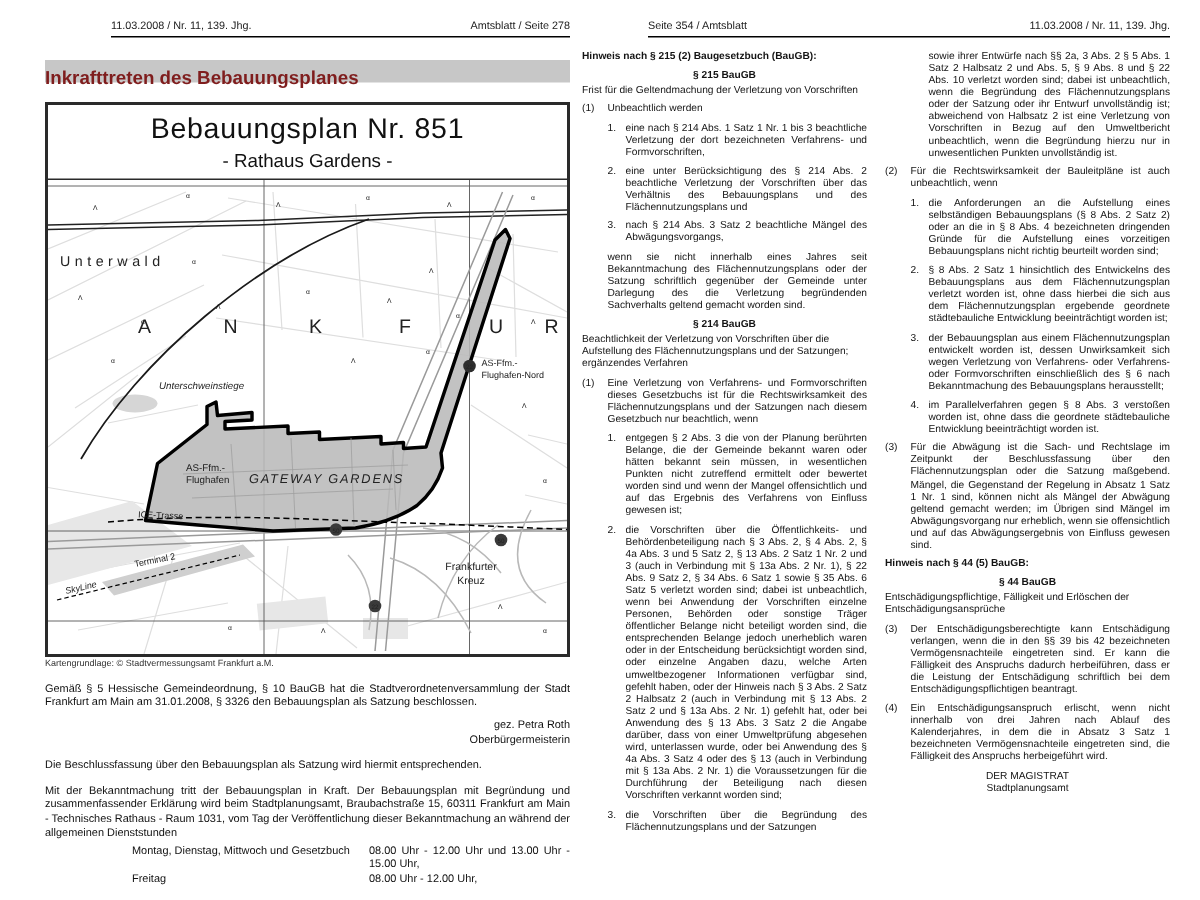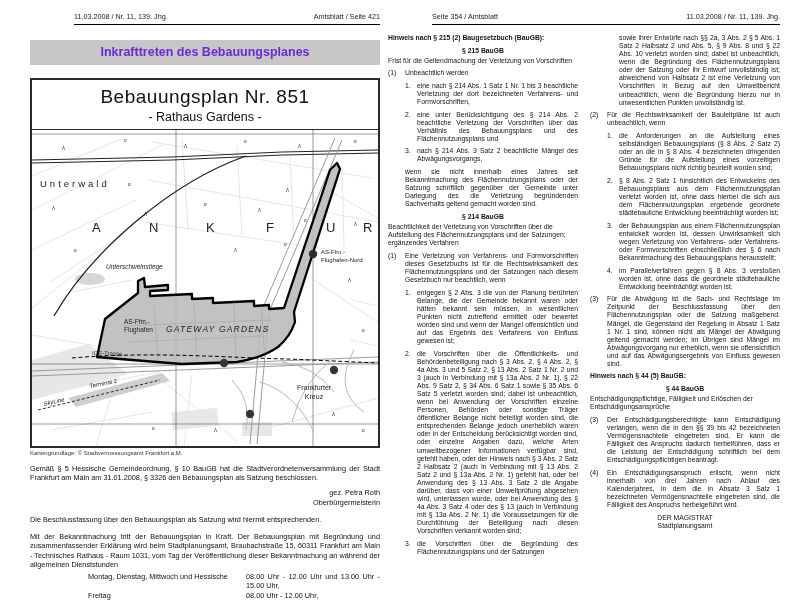--- a/index.html
+++ b/index.html
@@ -7,22 +7,22 @@
          font-family:"Liberation Sans","DejaVu Sans",sans-serif; color:#111; }
 
   
   .page-left  { position:absolute; left:30px;  top:12px; width:350px; }
   .page-right { position:absolute; left:388px; top:12px; width:392px; }
 
   .pg-header { display:flex; justify-content:space-between; font-size:7.2px;
                border-bottom:1px solid #000; padding-bottom:3px; color:#222;margin-left:44px; }
 
   
-  .banner { margin-top:15px; background:#c7c7c7; height:25px; line-height:25px;
-            text-align:center; font-weight:700; font-size:12.5px; color:#6d28d9; }
+  .banner { margin-top:15px; background:#c7c7c7; height:15px; line-height:25px;
+            text-align:left; font-weight:700; font-size:12.5px; color:#7f1d1d; }
   .plan-box { margin-top:13px; border:2px solid #2a2a2a; }
   .plan-box-head { text-align:center; padding:6px 0 5px 0; border-bottom:1.5px solid #2a2a2a; }
   .plan-title { font-size:19px; letter-spacing:.5px; }
   .plan-subtitle { font-size:12.5px; margin-top:2px; }
   .map-wrap { display:block; }
   .map-wrap svg { display:block; }
   .map-caption { font-size:6px; color:#333; margin-top:2px; }
 
   .lp-body { font-size:7.3px; line-height:1.25; text-align:justify; }
   .lp-para { margin-top:8px; }
@@ -50,21 +50,21 @@
 
   
   svg text { font-family:"Liberation Sans","DejaVu Sans",sans-serif; fill:#222; }
 </style>
 </head>
 <body>
 
 <div class="page-left">
   <div class="pg-header">
     <span>11.03.2008 / Nr. 11, 139. Jhg.</span>
-    <span>Amtsblatt / Seite 421</span>
+    <span>Amtsblatt / Seite 278</span>
   </div>
 
   <div class="banner">Inkrafttreten des Bebauungsplanes</div>
 
   <div class="plan-box">
     <div class="plan-box-head">
       <div class="plan-title">Bebauungsplan Nr. 851</div>
       <div class="plan-subtitle">- Rathaus Gardens -</div>
     </div>
     <div class="map-wrap">
@@ -196,21 +196,21 @@
   <div class="lp-body">
     <div class="lp-para">Gemäß § 5 Hessische Gemeindeordnung, § 10 BauGB hat die Stadtverordnetenversammlung der Stadt Frankfurt am Main am 31.01.2008, § 3326 den Bebauungsplan als Satzung beschlossen.</div>
     <div class="lp-sig">
       <div>gez. Petra Roth</div>
       <div>Oberbürgermeisterin</div>
     </div>
     <div class="lp-para">Die Beschlussfassung über den Bebauungsplan als Satzung wird hiermit entsprechenden.</div>
     <div class="lp-para">Mit der Bekanntmachung tritt der Bebauungsplan in Kraft. Der Bebauungsplan mit Begründung und zusammenfassender Erklärung wird beim Stadtplanungsamt, Braubachstraße 15, 60311 Frankfurt am Main - Technisches Rathaus - Raum 1031, vom Tag der Veröffentlichung dieser Bekanntmachung an während der allgemeinen Dienststunden</div>
     <div class="hours" id="hours-list">
         <div class="hours-row">
-          <span class="hours-days">Montag, Dienstag, Mittwoch und Hessische</span>
+          <span class="hours-days">Montag, Dienstag, Mittwoch und Gesetzbuch</span>
           <span>08.00 Uhr - 12.00 Uhr und 13.00 Uhr - 15.00 Uhr,</span>
         </div>
         <div class="hours-row">
           <span class="hours-days">Freitag</span>
           <span>08.00 Uhr - 12.00 Uhr,</span>
         </div>
       </div>
 
   </div>
 </div>

